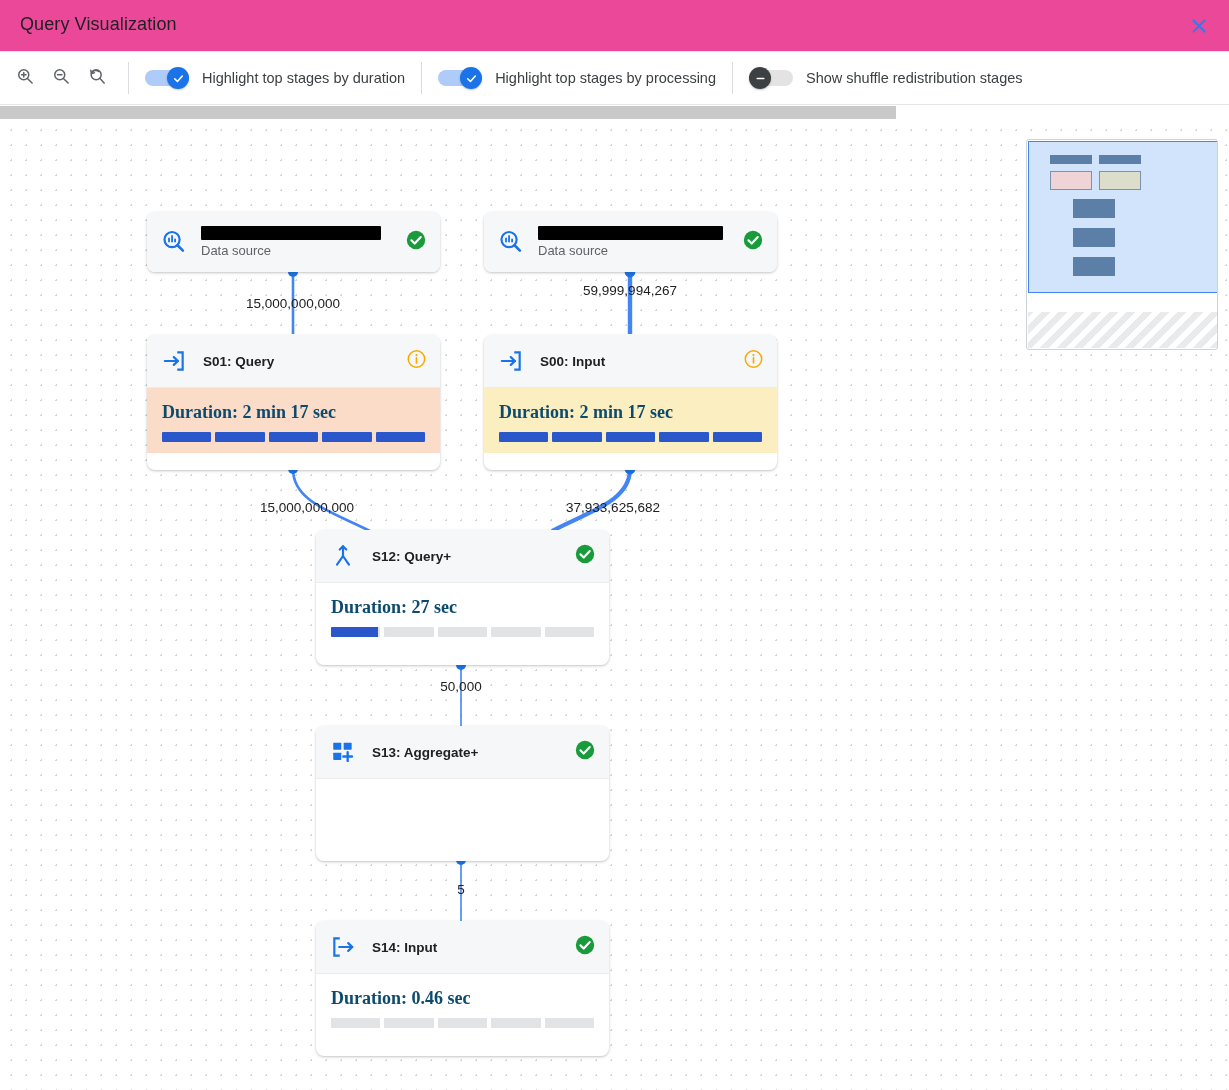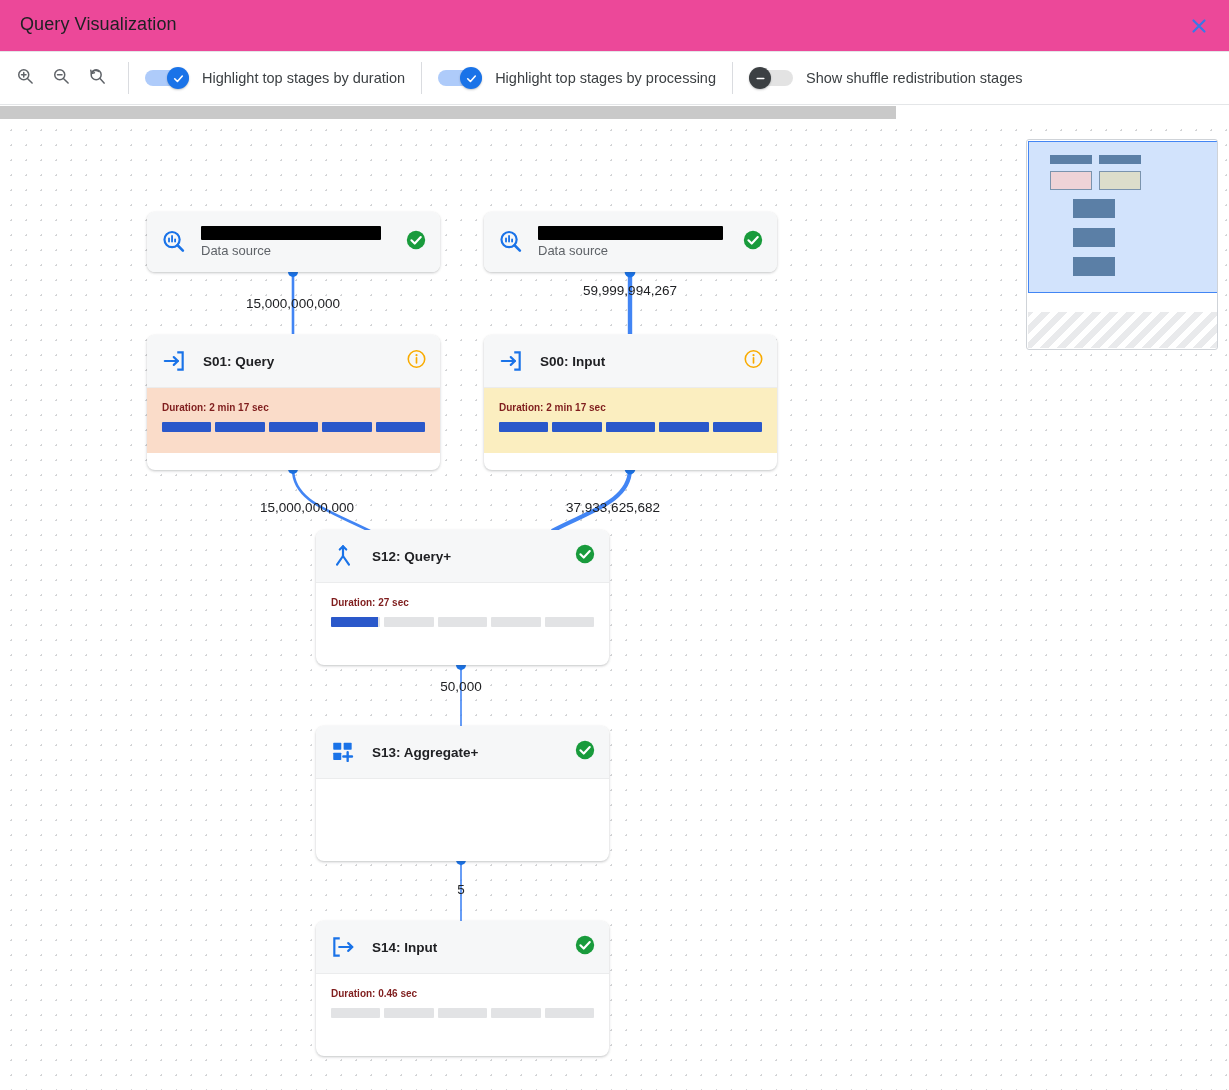--- a/index.html
+++ b/index.html
@@ -121,21 +121,21 @@
   .redact {
     background: #000000; height: 14px; border-radius: 1px;
     margin-bottom: 3px;
   }
   .ds-sub { font-size: 13px; color: #5f6368; }
 
   
   .node-body { padding: 14px 15px 0 15px; height: 65px; }
   .node-body.peach { background: #fadcc9; }
   .node-body.yellow { background: #fbeec0; }
-  .dur-text { font-size: 10px; color: #7f1d1d; font-weight: bold; }
+  .dur-text { font-size: 18px; color: #0c4a6e; font-weight: bold; font-family: Liberation Serif, serif; }
   .bar {
     margin-top: 9px; display: flex; gap: 4px; height: 10px;
   }
   .bar .seg { flex: 1; background: #e2e3e5; border-radius: 1px; position: relative; overflow: hidden; }
   .bar .seg .fill {
     position: absolute; left: 0; top: 0; height: 100%;
     background: #2a58ca;
   }
   .node-body.peach .bar .seg, .node-body.yellow .bar .seg { background: rgba(255,255,255,.45); }
 

